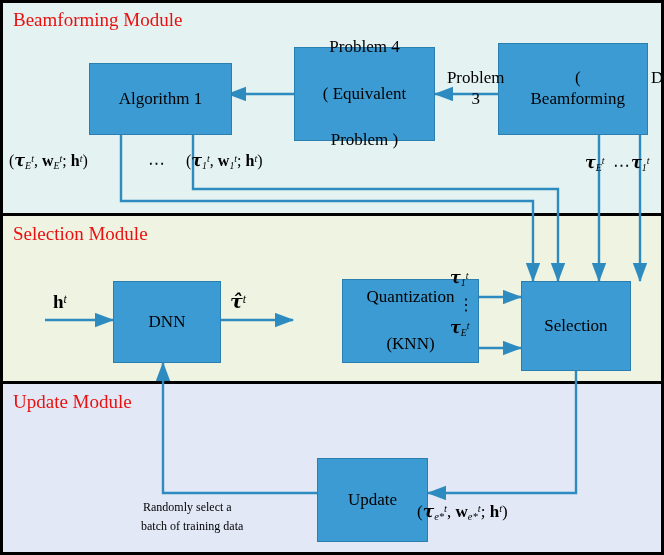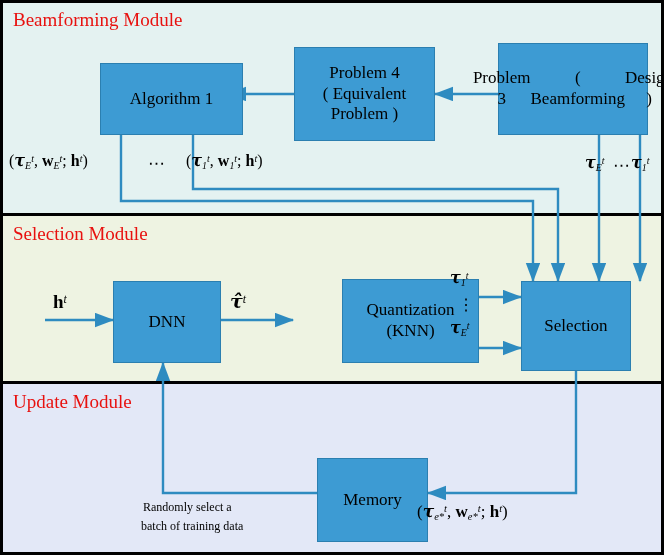--- a/index.html
+++ b/index.html
@@ -30,20 +30,21 @@
     background:#3d9bd3;
     border:1px solid #2b7fb0;
     color:#000;
     display:flex;
     align-items:center;
     justify-content:center;
     text-align:center;
     font-size:17px;
     line-height:1.22;
     box-sizing:border-box;
+    gap:26px;
   }
 
   .lbl{
     position:absolute;
     font-size:16px;
     white-space:nowrap;
     color:#000;
   }
   .lbl.small{font-size:12px;}
   .bold{font-weight:bold;}
@@ -90,21 +91,21 @@
     <line x1="218" y1="317" x2="290" y2="317" stroke="#2e8bc0" stroke-width="2.4" marker-end="url(#ah)"></line>
 
     <line x1="428" y1="294" x2="518" y2="294" stroke="#2e8bc0" stroke-width="2.4" marker-end="url(#ah)"></line>
     <line x1="428" y1="345" x2="518" y2="345" stroke="#2e8bc0" stroke-width="2.4" marker-end="url(#ah)"></line>
 
     <path d="M573,368 L573,490 L425,490" fill="none" stroke="#2e8bc0" stroke-width="2.4" marker-end="url(#ah)"></path>
 
     <path d="M314,490 L160,490 L160,360" fill="none" stroke="#2e8bc0" stroke-width="2.4" marker-end="url(#ah)"></path>
   </svg>
 
-  <div class="box" style="left:97px;top:60px;width:143px;height:72px;">
+  <div class="box" style="left:86px;top:60px;width:143px;height:72px;">
     <span>Algorithm 1</span>
   </div>
 
   <div class="box" style="left:291px;top:44px;width:141px;height:94px;flex-direction:column;">
     <span>Problem 4</span>
     <span>( Equivalent</span>
     <span>Problem )</span>
   </div>
 
   <div class="box" style="left:495px;top:40px;width:150px;height:92px;">
@@ -120,21 +121,21 @@
   <div class="box" style="left:291px;top:276px;width:137px;height:84px;flex-direction:column;margin-left:48px;">
     <span>Quantization</span>
     <span>(KNN)</span>
   </div>
 
   <div class="box" style="left:518px;top:278px;width:110px;height:90px;">
     <span>Selection</span>
   </div>
 
   <div class="box" style="left:314px;top:455px;width:111px;height:84px;">
-    <span>Memory</span>
+    <span>Update</span>
   </div>
 
   <div class="lbl" style="left:6px;top:148px;">
     (<span class="tau">τ</span><sub class="ital">E</sub><sup class="ital">t</sup>,&nbsp;<span class="bold">w</span><sub class="ital">E</sub><sup class="ital">t</sup>;&nbsp;<span class="bold">h</span><sup class="ital">t</sup>)
   </div>
   <div class="dots" style="left:145px;top:150px;">⋯</div>
   <div class="lbl" style="left:183px;top:148px;">
     (<span class="tau">τ</span><sub class="ital">1</sub><sup class="ital">t</sup>,&nbsp;<span class="bold">w</span><sub class="ital">1</sub><sup class="ital">t</sup>;&nbsp;<span class="bold">h</span><sup class="ital">t</sup>)
   </div>
 

